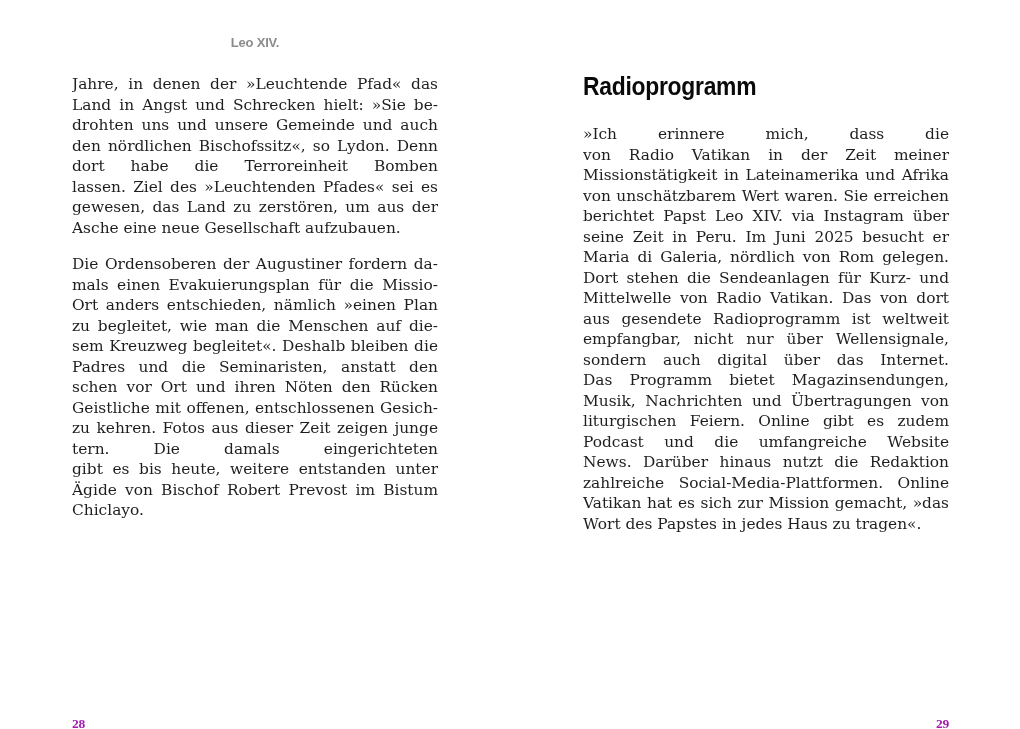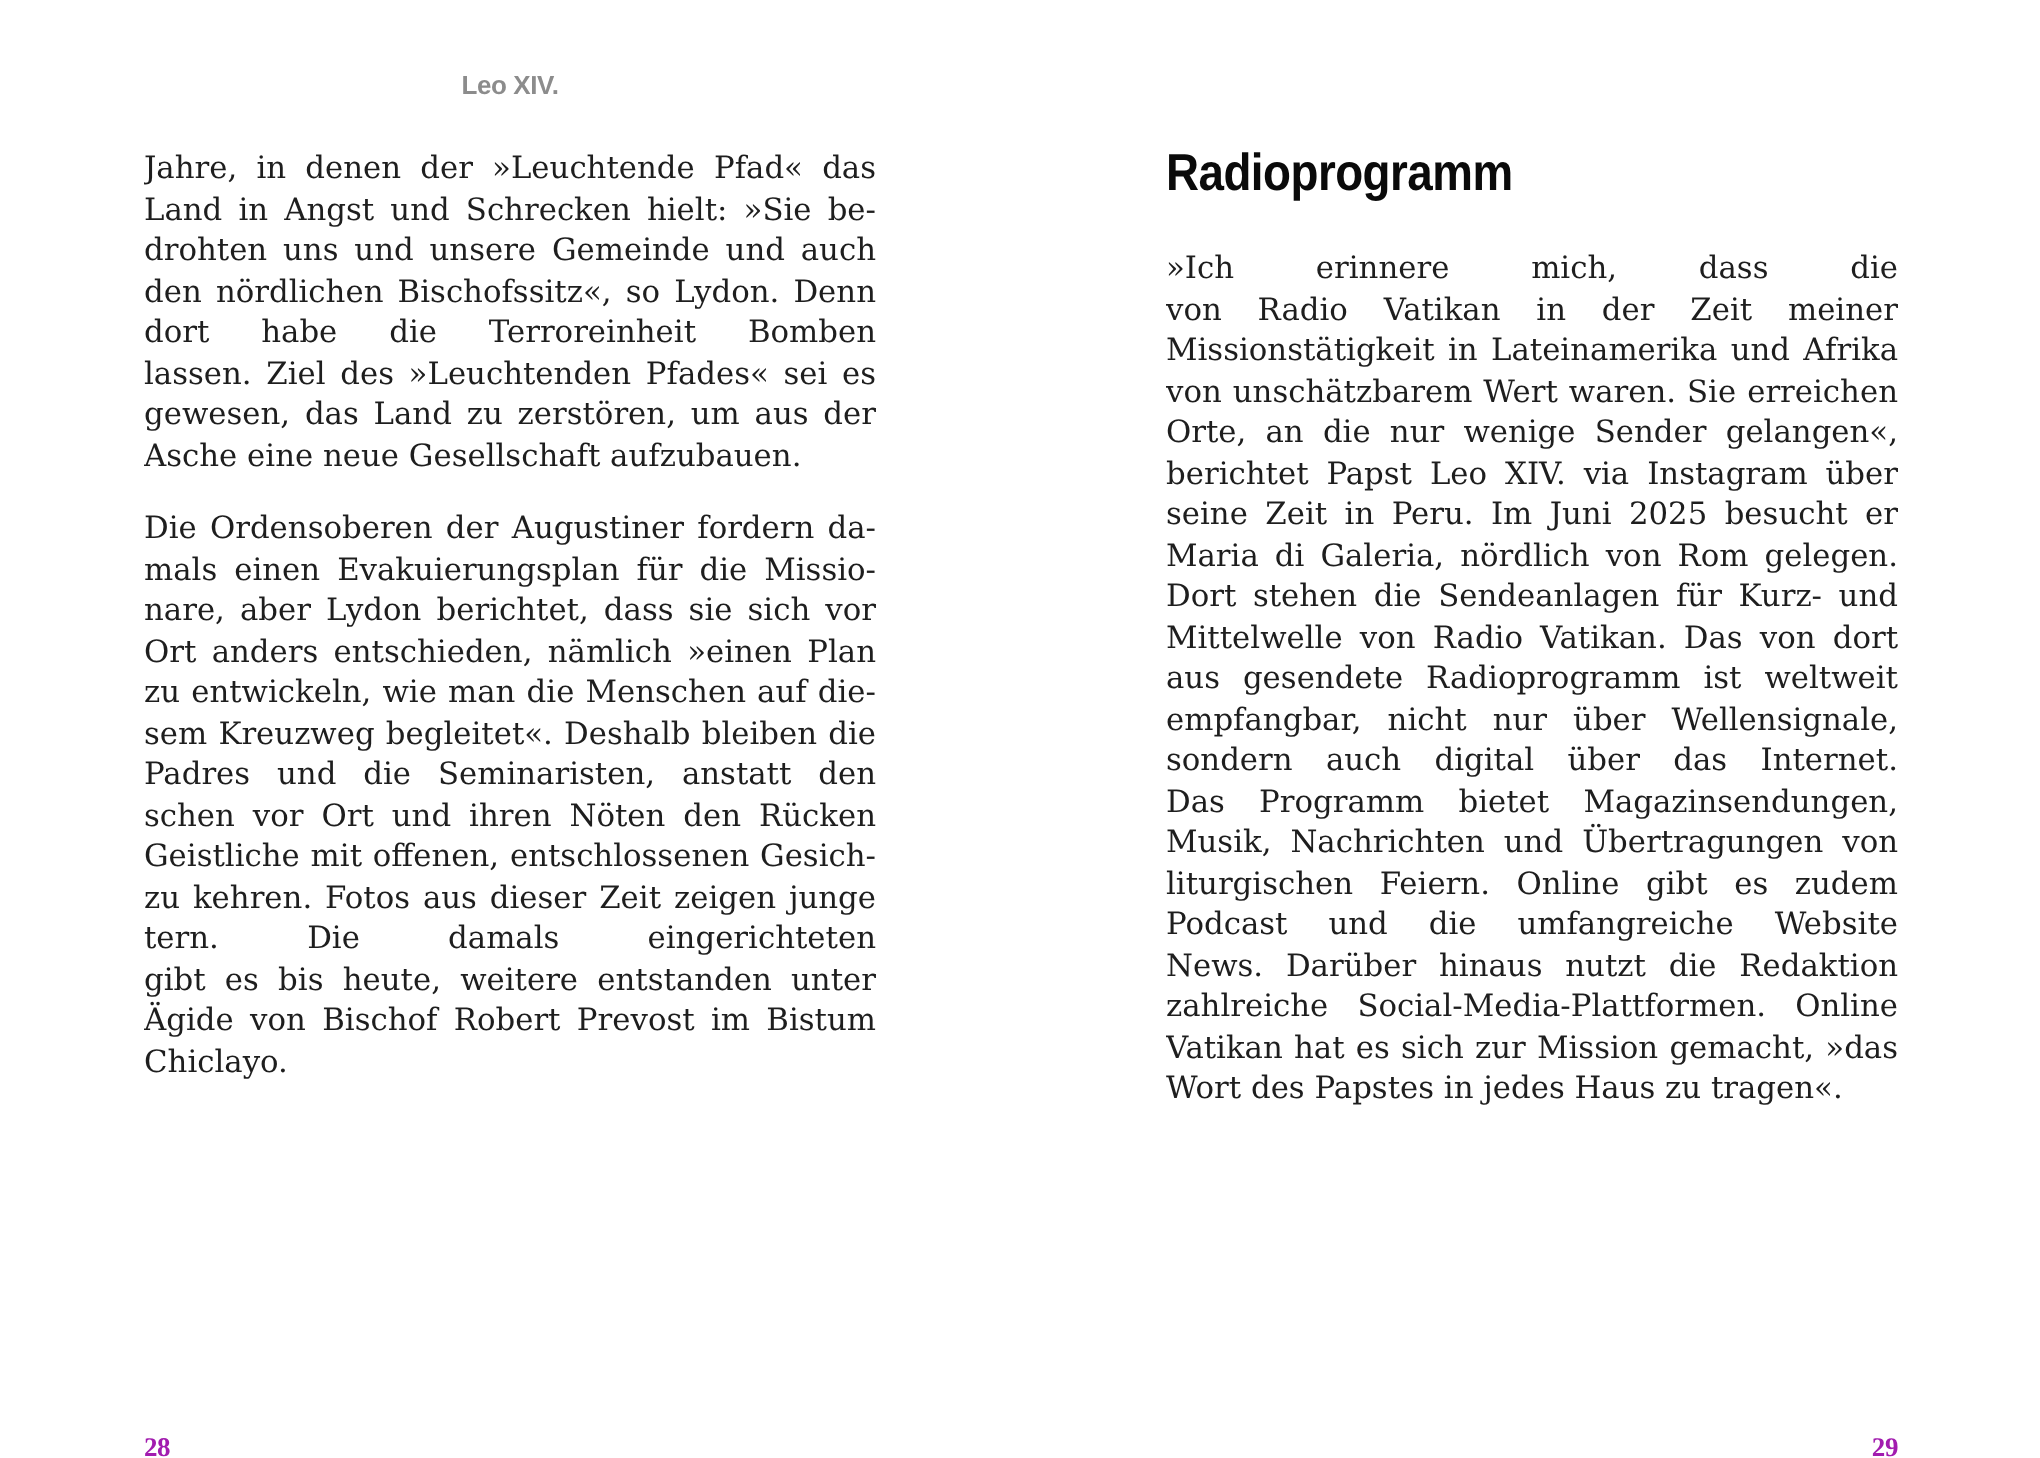--- a/index.html
+++ b/index.html
@@ -105,23 +105,22 @@
           <div class="line">drohten uns und unsere Gemeinde und auch</div>
           <div class="line">den nördlichen Bischofssitz«, so Lydon. Denn</div>
           <div class="line">dort habe die Terroreinheit Bomben hochgehen</div>
           <div class="line">lassen. Ziel des »Leuchtenden Pfades« sei es</div>
           <div class="line">gewesen, das Land zu zerstören, um aus der</div>
           <div class="line">Asche eine neue Gesellschaft aufzubauen.</div>
         </div>
       <div class="paragraph">
           <div class="line">Die Ordensoberen der Augustiner fordern da-</div>
           <div class="line">mals einen Evakuierungsplan für die Missio-</div>
-          <div class="line">nare, aber Lydon berichtet, dass sie sich vor</div>
           <div class="line">Ort anders entschieden, nämlich »einen Plan</div>
-          <div class="line">zu entwickeln, wie man die Menschen auf die-</div>
+          <div class="line">zu begleitet, wie man die Menschen auf die-</div>
           <div class="line">sem Kreuzweg begleitet«. Deshalb bleiben die</div>
           <div class="line">Padres und die Seminaristen, anstatt den Men-</div>
           <div class="line">schen vor Ort und ihren Nöten den Rücken</div>
           <div class="line">Geistliche mit offenen, entschlossenen Gesich-</div>
           <div class="line">zu kehren. Fotos aus dieser Zeit zeigen junge</div>
           <div class="line">tern. Die damals eingerichteten Sozialkantinen</div>
           <div class="line">gibt es bis heute, weitere entstanden unter der</div>
           <div class="line">Ägide von Bischof Robert Prevost im Bistum</div>
           <div class="line">Chiclayo.</div>
         </div>
@@ -132,21 +131,20 @@
 
   <div class="page page-right">
     <h1 class="chapter-heading">Radioprogramm</h1>
 
     <div class="body-text body-right">
       <div class="paragraph">
           <div class="line">»Ich erinnere mich, dass die Kurzwellensender</div>
           <div class="line">von Radio Vatikan in der Zeit meiner</div>
           <div class="line">Missionstätigkeit in Lateinamerika und Afrika</div>
           <div class="line">von unschätzbarem Wert waren. Sie erreichen</div>
-          <div class="line">Orte, an die nur wenige Sender gelangen«,</div>
           <div class="line">berichtet Papst Leo XIV. via Instagram über</div>
           <div class="line">seine Zeit in Peru. Im Juni 2025 besucht er Santa</div>
           <div class="line">Maria di Galeria, nördlich von Rom gelegen.</div>
           <div class="line">Dort stehen die Sendeanlagen für Kurz- und</div>
           <div class="line">Mittelwelle von Radio Vatikan. Das von dort</div>
           <div class="line">aus gesendete Radioprogramm ist weltweit</div>
           <div class="line">empfangbar, nicht nur über Wellensignale,</div>
           <div class="line">sondern auch digital über das Internet.</div>
           <div class="line">Das Programm bietet Magazinsendungen,</div>
           <div class="line">Musik, Nachrichten und Übertragungen von</div>

